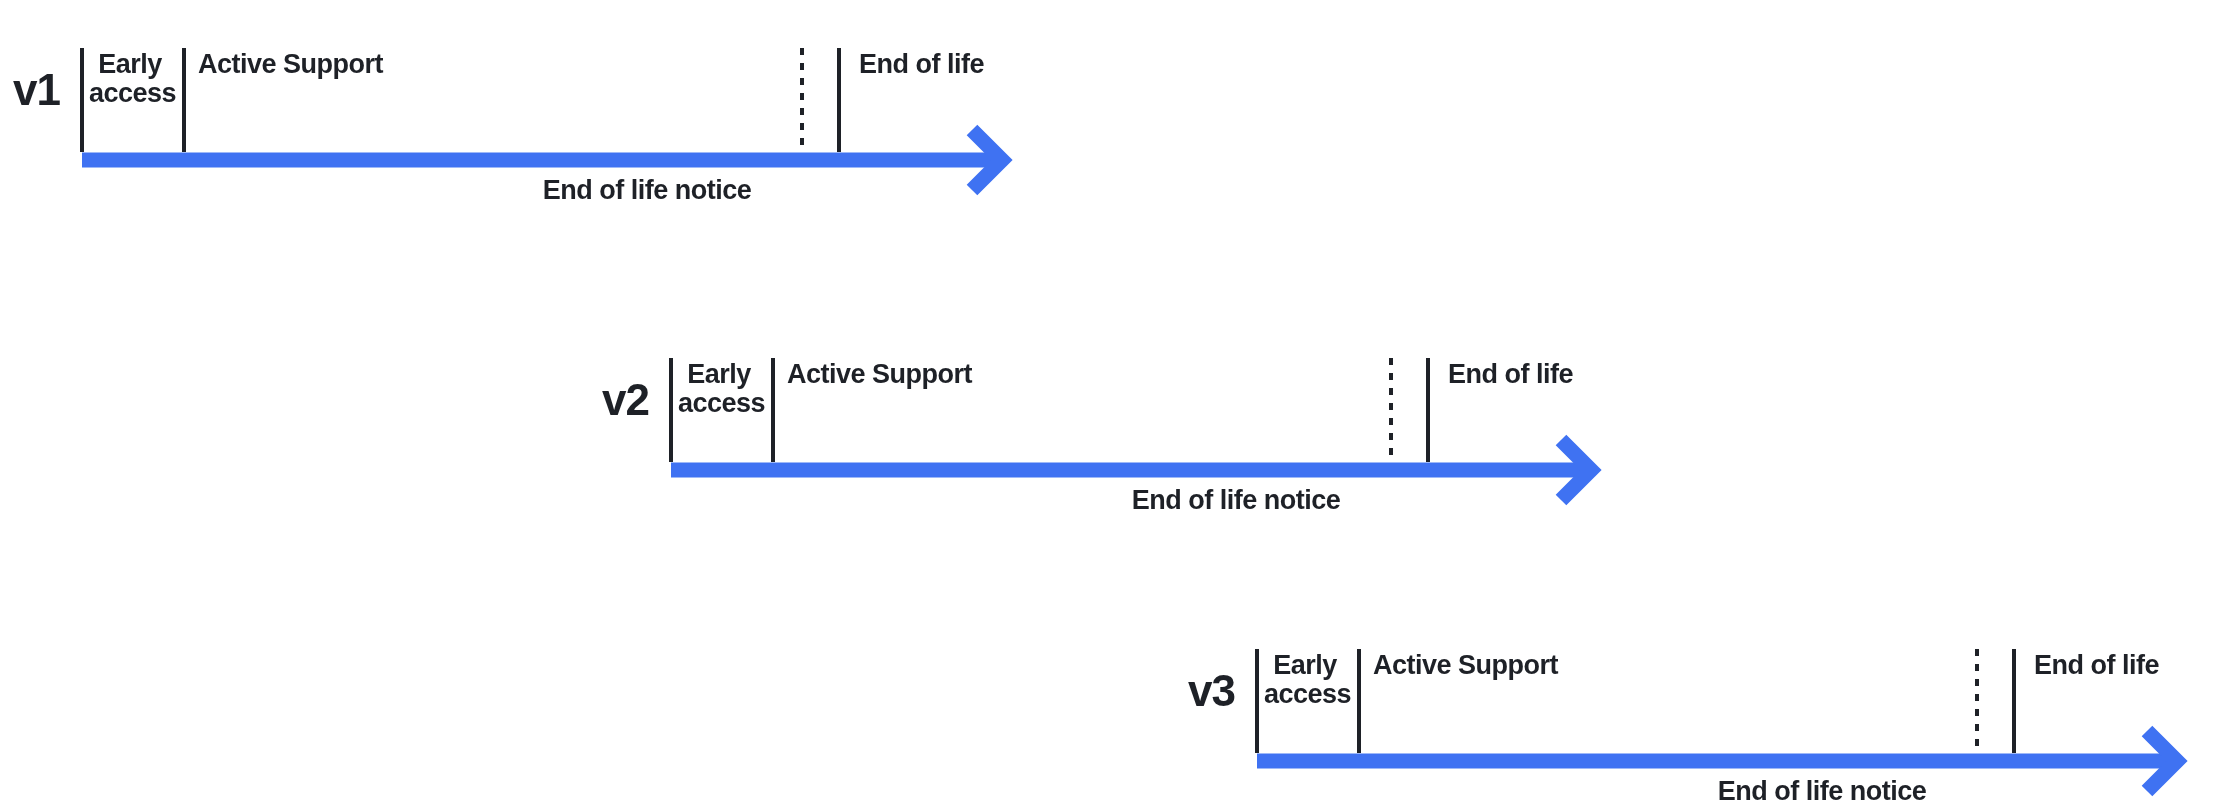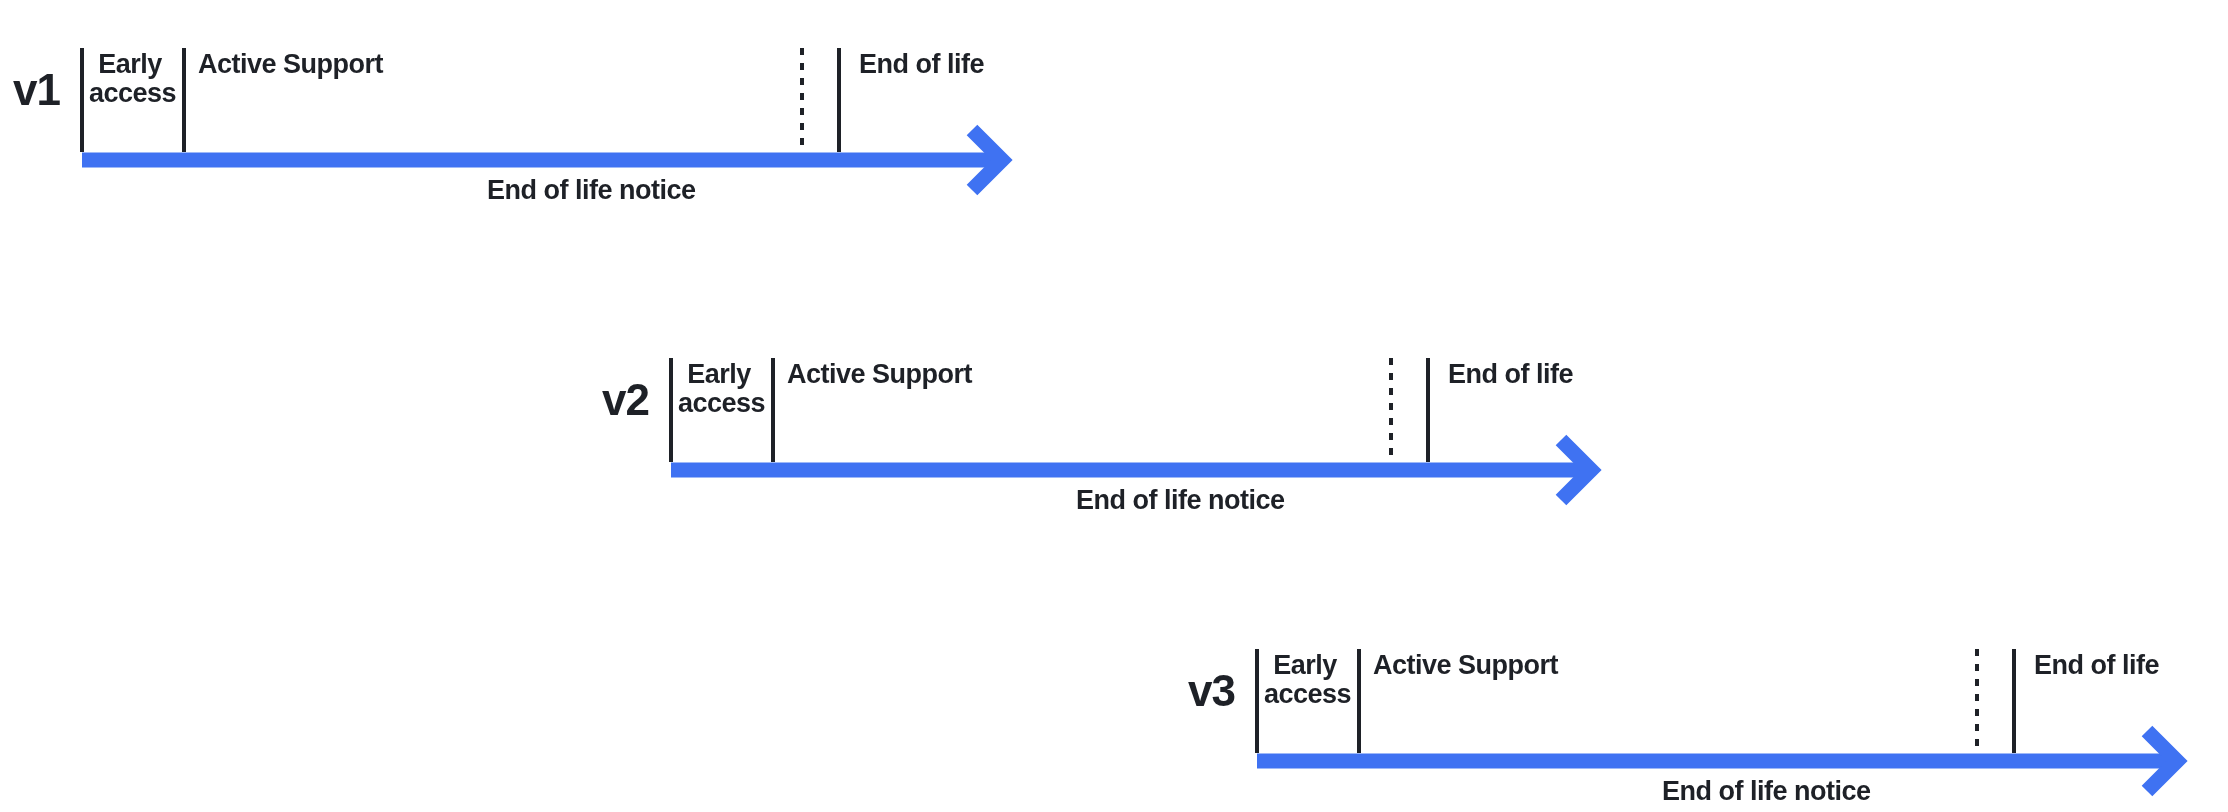--- a/index.html
+++ b/index.html
@@ -65,24 +65,24 @@
     font-size: 27px;
     line-height: 29px;
     font-weight: bold;
     letter-spacing: -0.5px;
     color: var(--text, #1e2127);
   }
   .label.early  { left: 7px;  top: 2px; width: 82px; text-align: center; }
   .label.active { left: 116px; top: 2px; white-space: nowrap; text-align: center; }
   .label.eol    { left: 777px; top: 2px; white-space: nowrap; }
   .label.notice {
-    left: 405px;
+    left: 395px;
     top: 128px;
     width: 340px;
-    text-align: left;
+    text-align: center;
     white-space: nowrap;
   }
 
   .arrow {
     position: absolute;
     left: 0;
     top: 76px;
     width: 940px;
     height: 72px;
     display: block;

